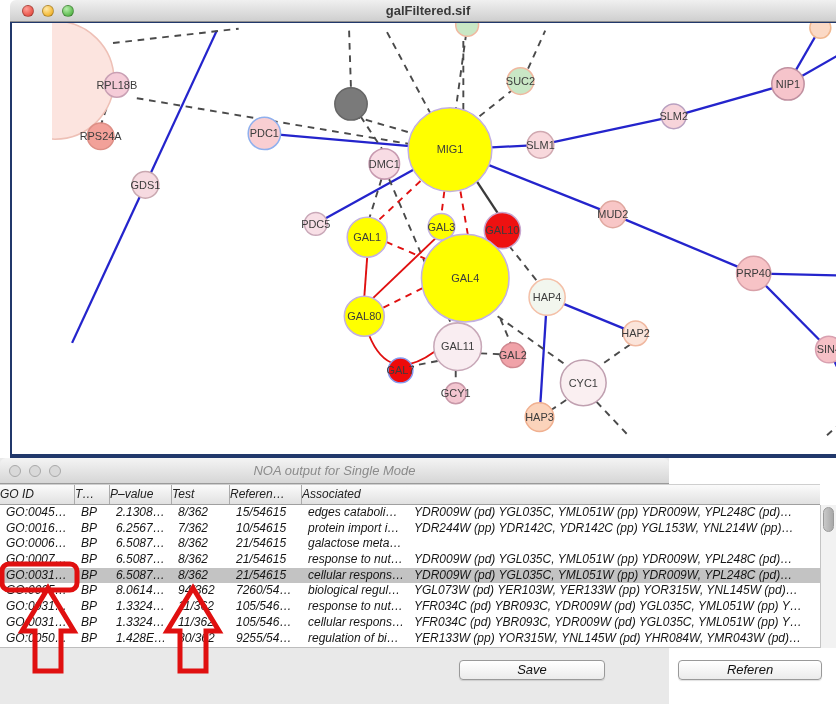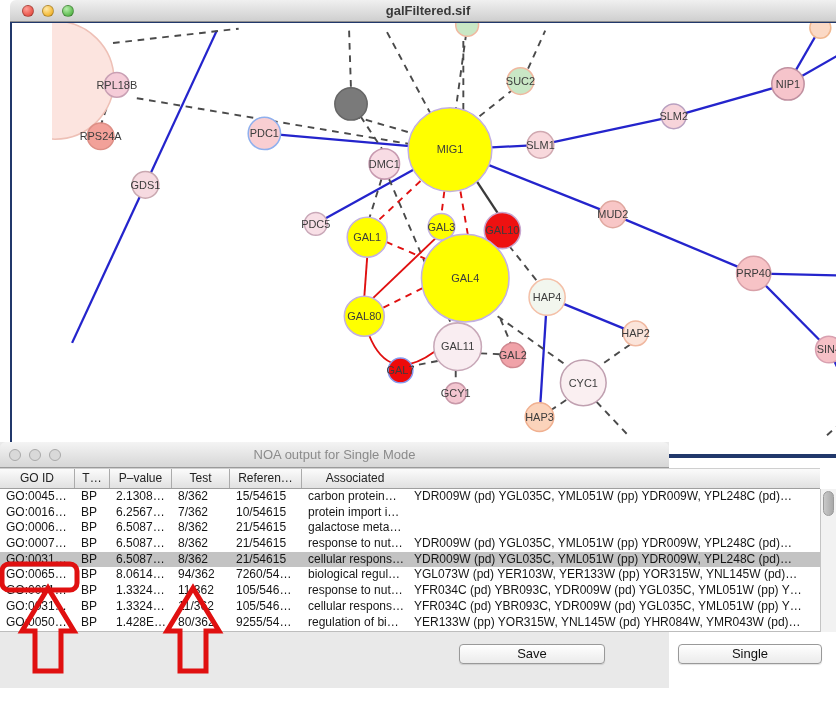--- a/index.html
+++ b/index.html
@@ -34,42 +34,42 @@
   }
   .net-canvas svg { display:block; }
   svg text.nlabel { font-family:"Liberation Sans", sans-serif; font-size:11.5px; fill:#3c3c3c; }
   .e-pp { stroke:#2424cc; stroke-width:2.4; }
   .e-gd { stroke:#4a4a4a; stroke-width:2;   stroke-dasharray:7 6; }
   .e-ds { stroke:#3a3a3a; stroke-width:2.4; }
   .e-rs { stroke:#e01010; stroke-width:2;   fill:none; }
   .e-rd { stroke:#e01010; stroke-width:2;   stroke-dasharray:7 6; fill:none; }
 
   
-  .noa-window { position:absolute; left:0; top:442px; width:669px; height:246px; background:#e9e9e9; }
+  .noa-window { position:absolute; left:0; top:458px; width:669px; height:246px; background:#e9e9e9;font-style:italic; }
   .noa-titlebar {
     position:relative; height:26px;
     background:linear-gradient(#f4f4f4,#d6d6d6);
     border-bottom:1px solid #9a9a9a;
     border-radius:6px 6px 0 0;
   }
   .noa-titlebar .win-title {
     position:absolute; left:0; right:0; top:5px; text-align:center;
     font-size:13px; color:#8b8b8b;
   }
   .lights-inactive { position:absolute; left:9px; top:7px; display:flex; gap:8px; }
   .light-gray { width:12px; height:12px; border-radius:50%; background:#d9d9d9; border:1.5px solid #a9a9a9; }
 
   .tbl-header {
     position:absolute; left:0; top:26px; width:820px; height:21px;
     background:linear-gradient(#fbfbfb,#e1e1e1);
     border-bottom:1px solid #9f9f9f; border-top:1px solid #cfcfcf;
     display:flex;
   }
   .th {
-    height:100%; font-size:12px; color:#222; text-align:center;
+    height:100%; font-size:12px; color:#222; text-align:left;
     line-height:19px; border-right:1px solid #ababab;
     overflow:hidden; white-space:nowrap;
   }
   .th:last-child { border-right:none; }
   .tbl-body {
     position:absolute; left:0; top:47px; width:820px; height:143px;
     background:#ffffff; border-bottom:1px solid #bdbdbd; overflow:hidden;
   }
   .tr { display:flex; height:15.7px; }
   .tr.selected { background:#c3c3c3; }
@@ -311,30 +311,31 @@
         <div class="th" style="width:72px">Referen…</div>
         <div class="th" style="width:106px">Associated</div>
       </div>
     <div class="tbl-body" id="tbl-body">
         <div class="tr">
           <div class="td" style="width:75px">GO:0045…</div>
           <div class="td" style="width:35px">BP</div>
           <div class="td" style="width:62px">2.1308…</div>
           <div class="td" style="width:58px">8/362</div>
           <div class="td" style="width:72px">15/54615</div>
-          <div class="td" style="width:106px">carbon protein…</div>
+          <div class="td" style="width:106px">edges cataboli…</div>
           <div class="td" style="width:412px">YDR009W (pd) YGL035C, YML051W (pp) YDR009W, YPL248C (pd)…</div>
         </div>
         <div class="tr">
           <div class="td" style="width:75px">GO:0016…</div>
           <div class="td" style="width:35px">BP</div>
           <div class="td" style="width:62px">6.2567…</div>
           <div class="td" style="width:58px">7/362</div>
           <div class="td" style="width:72px">10/54615</div>
           <div class="td" style="width:106px">protein import i…</div>
+          <div class="td" style="width:412px">YDR244W (pp) YDR142C, YDR142C (pp) YGL153W, YNL214W (pp)…</div>
         </div>
         <div class="tr">
           <div class="td" style="width:75px">GO:0006…</div>
           <div class="td" style="width:35px">BP</div>
           <div class="td" style="width:62px">6.5087…</div>
           <div class="td" style="width:58px">8/362</div>
           <div class="td" style="width:72px">21/54615</div>
           <div class="td" style="width:106px">galactose meta…</div>
         </div>
         <div class="tr">
@@ -391,21 +392,21 @@
           <div class="td" style="width:106px">regulation of bi…</div>
           <div class="td" style="width:412px">YER133W (pp) YOR315W, YNL145W (pd) YHR084W, YMR043W (pd)…</div>
         </div>
       </div>
 
     <div class="vscroll">
       <div class="vthumb"></div>
     </div>
 
     <div class="mac-btn" id="save-btn">Save</div>
-    <div class="mac-btn" id="cancel-btn">Single</div>
+    <div class="mac-btn" id="cancel-btn">Referen</div>
   </div>
 
   <svg id="annot">
       <rect x="2" y="564" width="75" height="26" rx="7" fill="none" stroke="#e01010" stroke-width="5"></rect>
       <path d="M 48 588 L 74 631 L 61 631 L 61 671 L 35 671 L 35 631 L 22 631 Z" fill="none" stroke="#e01010" stroke-width="5" stroke-linejoin="miter"></path>
       <path d="M 193 588 L 219 631 L 206 631 L 206 671 L 180 671 L 180 631 L 167 631 Z" fill="none" stroke="#e01010" stroke-width="5" stroke-linejoin="miter"></path>
     </svg>
 </div>
 
 </body></html>

